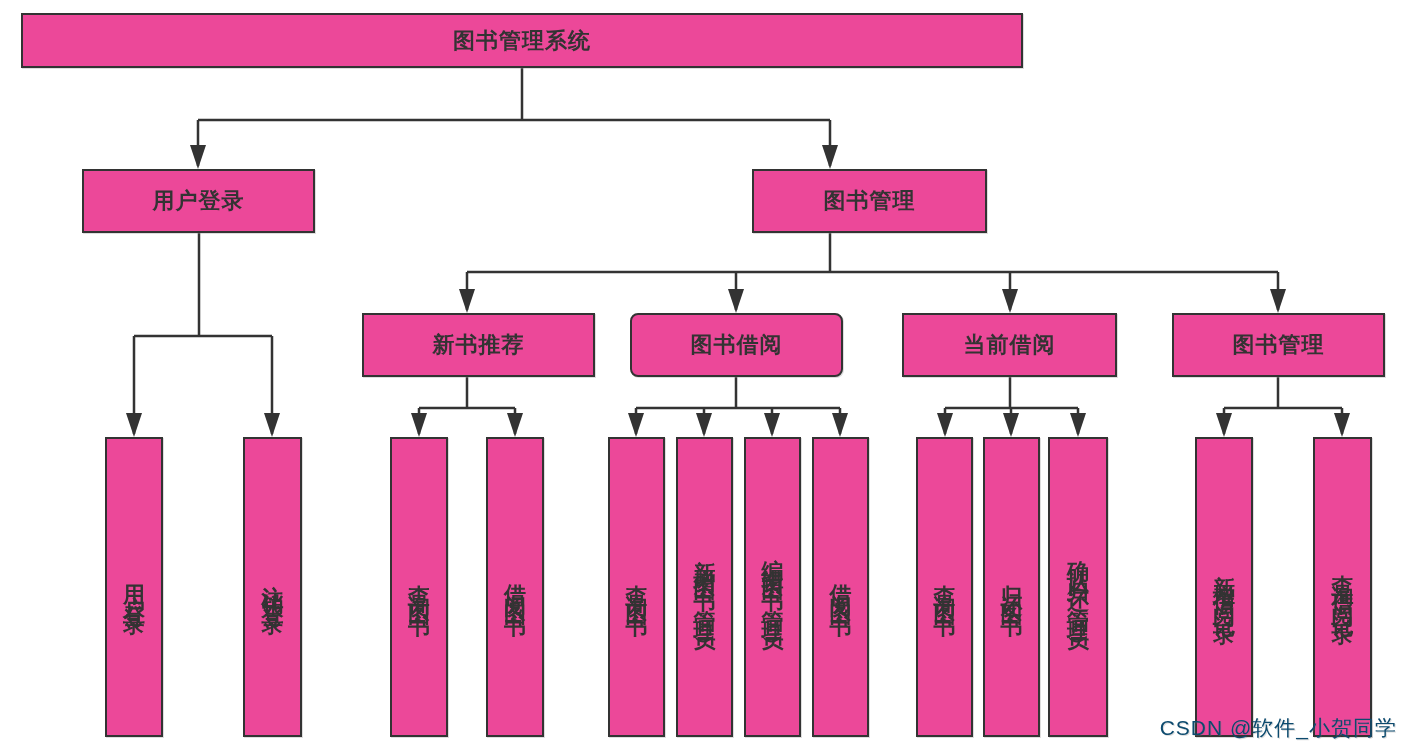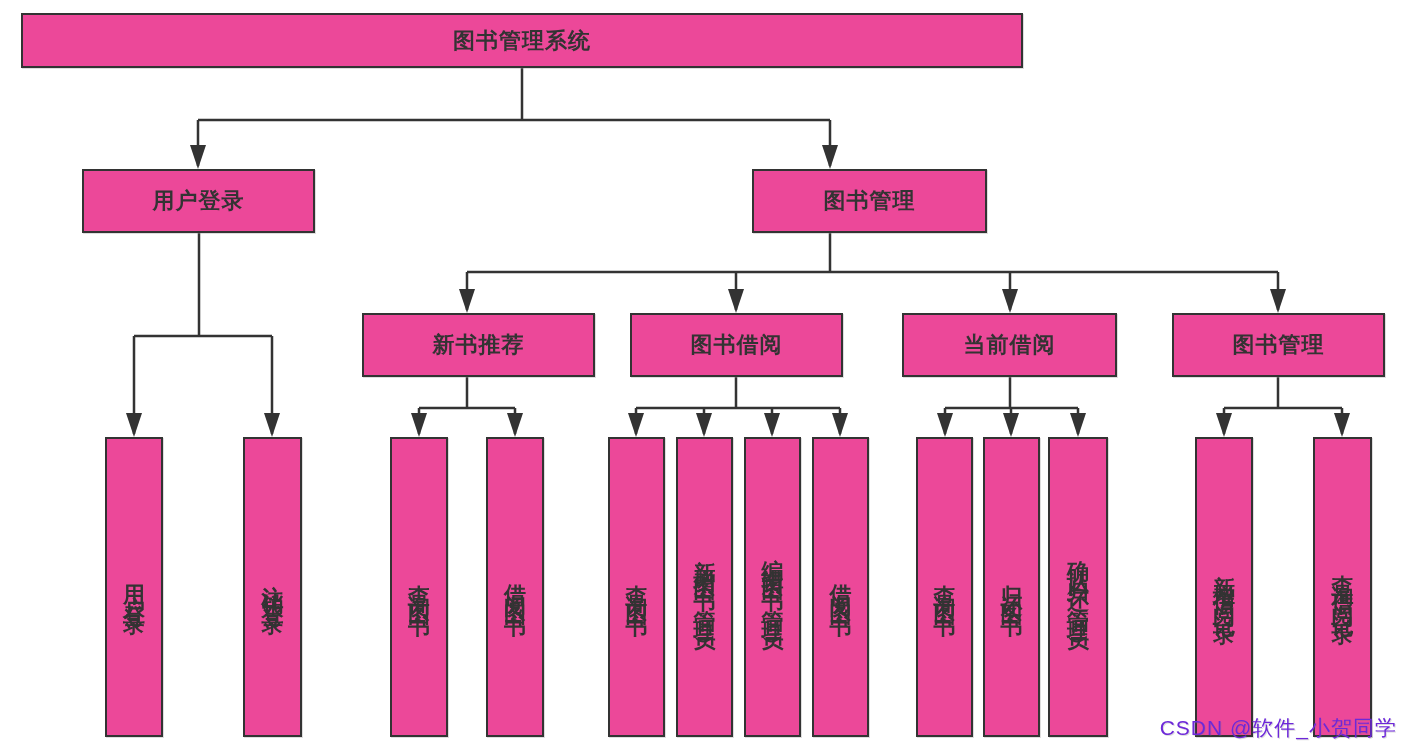--- a/index.html
+++ b/index.html
@@ -43,21 +43,21 @@
     line-height: 1;
     display: block;
   }
   
   .n-root  { left: 21px;  top: 13px;  width: 1002px; height: 55px; }
   
   .n-login { left: 82px;  top: 169px; width: 233px;  height: 64px; }
   .n-mgmt  { left: 712px; top: 169px; width: 235px;  height: 64px; margin-left: 40px; }
   
   .n-rec   { left: 362px;  top: 313px; width: 233px; height: 64px; }
-  .n-bor   { left: 630px;  top: 313px; width: 213px; height: 64px; }
+  .n-bor   { left: 630px;  top: 313px; width: 213px; height: 64px; border-radius: 8px; }
   .n-cur   { left: 902px;  top: 313px; width: 215px; height: 64px; align-items: center; }
   .n-hist  { left: 1172px; top: 313px; width: 213px; height: 64px; }
   
   .leaf { top: 437px; height: 300px; }
   .l-0  { left: 105px;  width: 58px; }
   .l-1  { left: 243px;  width: 59px; }
   .l-2  { left: 390px;  width: 58px; }
   .l-3  { left: 486px;  width: 58px; }
   .l-4  { left: 608px;  width: 57px; }
   .l-5  { left: 676px;  width: 57px; }
@@ -66,21 +66,21 @@
   .l-8  { left: 916px;  width: 57px; }
   .l-9  { left: 983px;  width: 57px; }
   .l-10 { left: 1048px; width: 60px; }
   .l-11 { left: 1195px; width: 58px; }
   .l-12 { left: 1313px; width: 59px; }
   #watermark {
     position: absolute;
     right: 8px;
     bottom: 5px;
     font-size: 21px;
-    color: #6d28d9;
+    color: #0c4a6e;
     letter-spacing: 1px;
     z-index: 3;
     text-shadow: 1px 1px 0 rgba(120,120,120,0.25);
   }
 </style>
 </head>
 <body>
 
 <div id="canvas">
 

